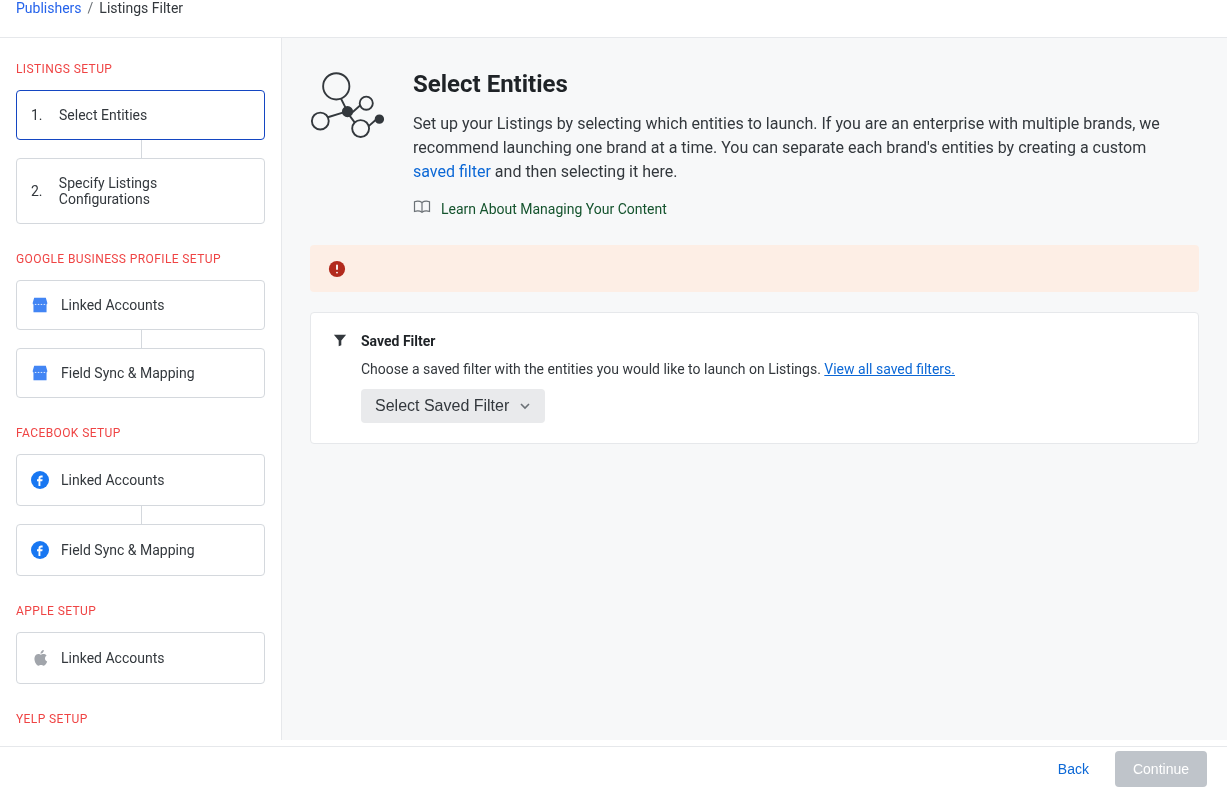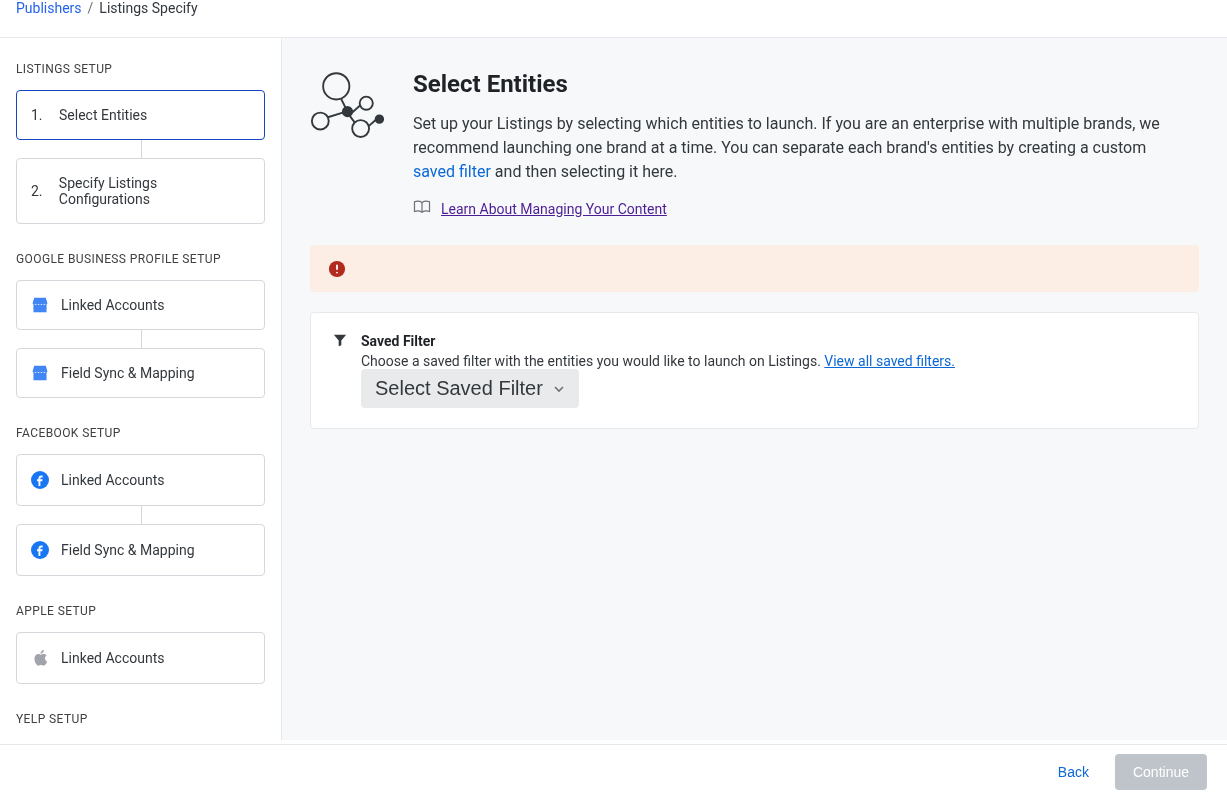--- a/index.html
+++ b/index.html
@@ -39,21 +39,21 @@
     .sidebar {
       width: 282px;
       border-right: 1px solid #e6e8eb;
       padding: 24px 16px 0 16px;
       overflow-y: auto;
       background: #ffffff;
     }
     .section-title {
       font-size: 12px;
       letter-spacing: 0.4px;
-      color: #404040;
+      color: #ef4444;
       font-weight: 400;
       margin-bottom: 14px;
       text-transform: uppercase;
     }
 
     .step-card, .pub-card {
       border: 1px solid #d4d8dd;
       border-radius: 4px;
       padding: 16px 14px;
       display: flex;
@@ -94,21 +94,21 @@
       margin-bottom: 14px;
     }
     .hero-desc {
       font-size: 16px;
       line-height: 1.5;
       color: #33383d;
       max-width: 760px;
     }
     .hero-desc a { color: #0c68d6; }
     .learn-row { margin-top: 16px; display: flex; align-items: center; gap: 10px; }
-    .learn-row a { color: #4c1d95; text-decoration: underline; }
+    .learn-row a { color: #14532d; }
 
     
     .alert {
       margin-top: 28px;
       background: #fdeee5;
       border-radius: 4px;
       padding: 14px 18px;
       display: flex;
       gap: 14px;
       align-items: flex-start;
@@ -125,41 +125,42 @@
     
     .panel {
       margin-top: 20px;
       background: #ffffff;
       border: 1px solid #e6e8eb;
       border-radius: 4px;
       padding: 20px 22px;
     }
     .panel-header { display:flex; gap:14px; align-items:flex-start; }
     .panel-title { font-weight: 700; font-size: 14px; color: #1f2327; }
-    .panel-desc { font-size: 14px; color: #33383d; margin-top: 4px; }
+    .panel-desc { font-size: 14px; color: #33383d; margin-top: 12px; }
     .panel-desc a { text-decoration: underline; }
     .dropdown-btn {
+      margin-top: 12px;
       display: inline-flex;
       align-items: center;
       gap: 10px;
       background: #e9eaec;
       border: none;
       border-radius: 4px;
       padding: 8px 14px;
-      font-size: 20px;
+      font-size: 16px;
       color: #33383d;
       cursor: pointer;
     }
     .chev { width: 12px; height: 12px; }
 
     
     .footer {
       position: absolute;
-      bottom: 0; left: 0; right: 0;
-      height: 54px;
+      bottom: 8px; left: 0; right: 0;
+      height: 44px;
       border-top: 1px solid #e6e8eb;
       background: #fff;
       display: flex;
       align-items: center;
       justify-content: flex-end;
       gap: 18px;
       padding: 0 20px;
     }
     .btn-back {
       background: none;
@@ -178,21 +179,21 @@
       padding: 10px 18px;
       cursor: not-allowed;
     }
   </style>
 </head>
 <body>
 
 <div class="breadcrumb-bar">
   <a href="#" class="crumb-link">Publishers</a>
   <span class="crumb-sep">/</span>
-  <span class="crumb-current">Listings Specify</span>
+  <span class="crumb-current">Listings Filter</span>
 </div>
 
 <div class="app-body">
 
   <aside class="sidebar">
 
     <div class="section-title">LISTINGS SETUP</div>
 
     <div class="step-card active">
       <span class="step-num">1.</span>

